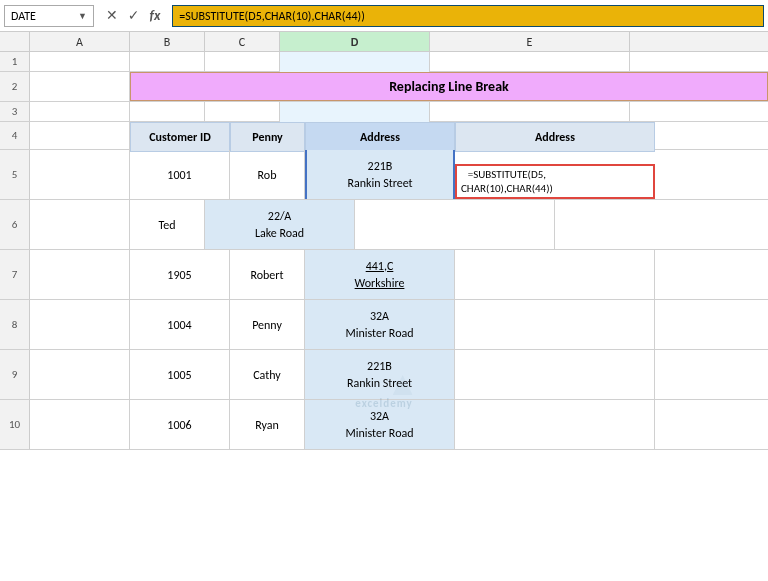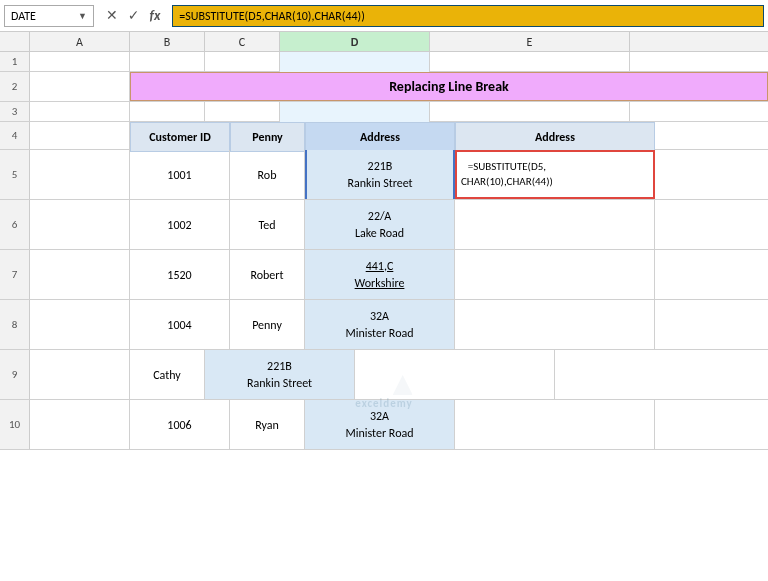--- a/index.html
+++ b/index.html
@@ -156,23 +156,24 @@
       font-size: 12px;
       border: 1px solid #b8cce4;
     }
 
     
     .formula-cell {
       border: 2px solid #e0463e !important;
       background: #fff;
       font-size: 11px;
       color: #000;
-      align-items: center;
+      align-items: flex-start;
       justify-content: flex-start;
       padding: 2px 4px;
+      margin-top: 14px;
     }
     .formula-cell-text {
       font-size: 11px;
       line-height: 1.3;
     }
 
     
     .col-d-selected {
       background: #e8f4fd;
     }
@@ -282,40 +283,37 @@
         </div>
       </div>
       <div class="cell col-e formula-cell">
         <span class="formula-cell-text">=SUBSTITUTE(D5,<br>CHAR(10),CHAR(44))</span>
       </div>
     </div>
 
     <div class="grid-row" style="height:50px;">
       <div class="row-num">6</div>
       <div class="cell col-b"></div>
-      <div class="cell col-b">
-        <span>1002</span>
-      </div>
       <div class="cell col-c">
         <span>Ted</span>
       </div>
       <div class="cell col-d col-d-selected" style="background:#d9e8f5;">
         <div class="cell-content-wrap">
           <span>22/A</span>
           <span>Lake Road</span>
         </div>
       </div>
       <div class="cell col-e"></div>
     </div>
 
     <div class="grid-row" style="height:50px;">
       <div class="row-num">7</div>
       <div class="cell col-b"></div>
       <div class="cell col-b">
-        <span>1520</span>
+        <span>1905</span>
       </div>
       <div class="cell col-c">
         <span>Robert</span>
       </div>
       <div class="cell col-d col-d-selected" style="background:#d9e8f5;text-decoration:underline;">
         <div class="cell-content-wrap">
           <span>441,C</span>
           <span>Workshire</span>
         </div>
       </div>
@@ -336,20 +334,23 @@
           <span>32A</span>
           <span>Minister Road</span>
         </div>
       </div>
       <div class="cell col-e"></div>
     </div>
 
     <div class="grid-row" style="height:50px;">
       <div class="row-num">9</div>
       <div class="cell col-b"></div>
+      <div class="cell col-b">
+        <span>1005</span>
+      </div>
       <div class="cell col-c">
         <span>Cathy</span>
       </div>
       <div class="cell col-d col-d-selected" style="background:#d9e8f5;">
         <div class="cell-content-wrap">
           <span>221B</span>
           <span>Rankin Street</span>
         </div>
       </div>
       <div class="cell col-e"></div>

